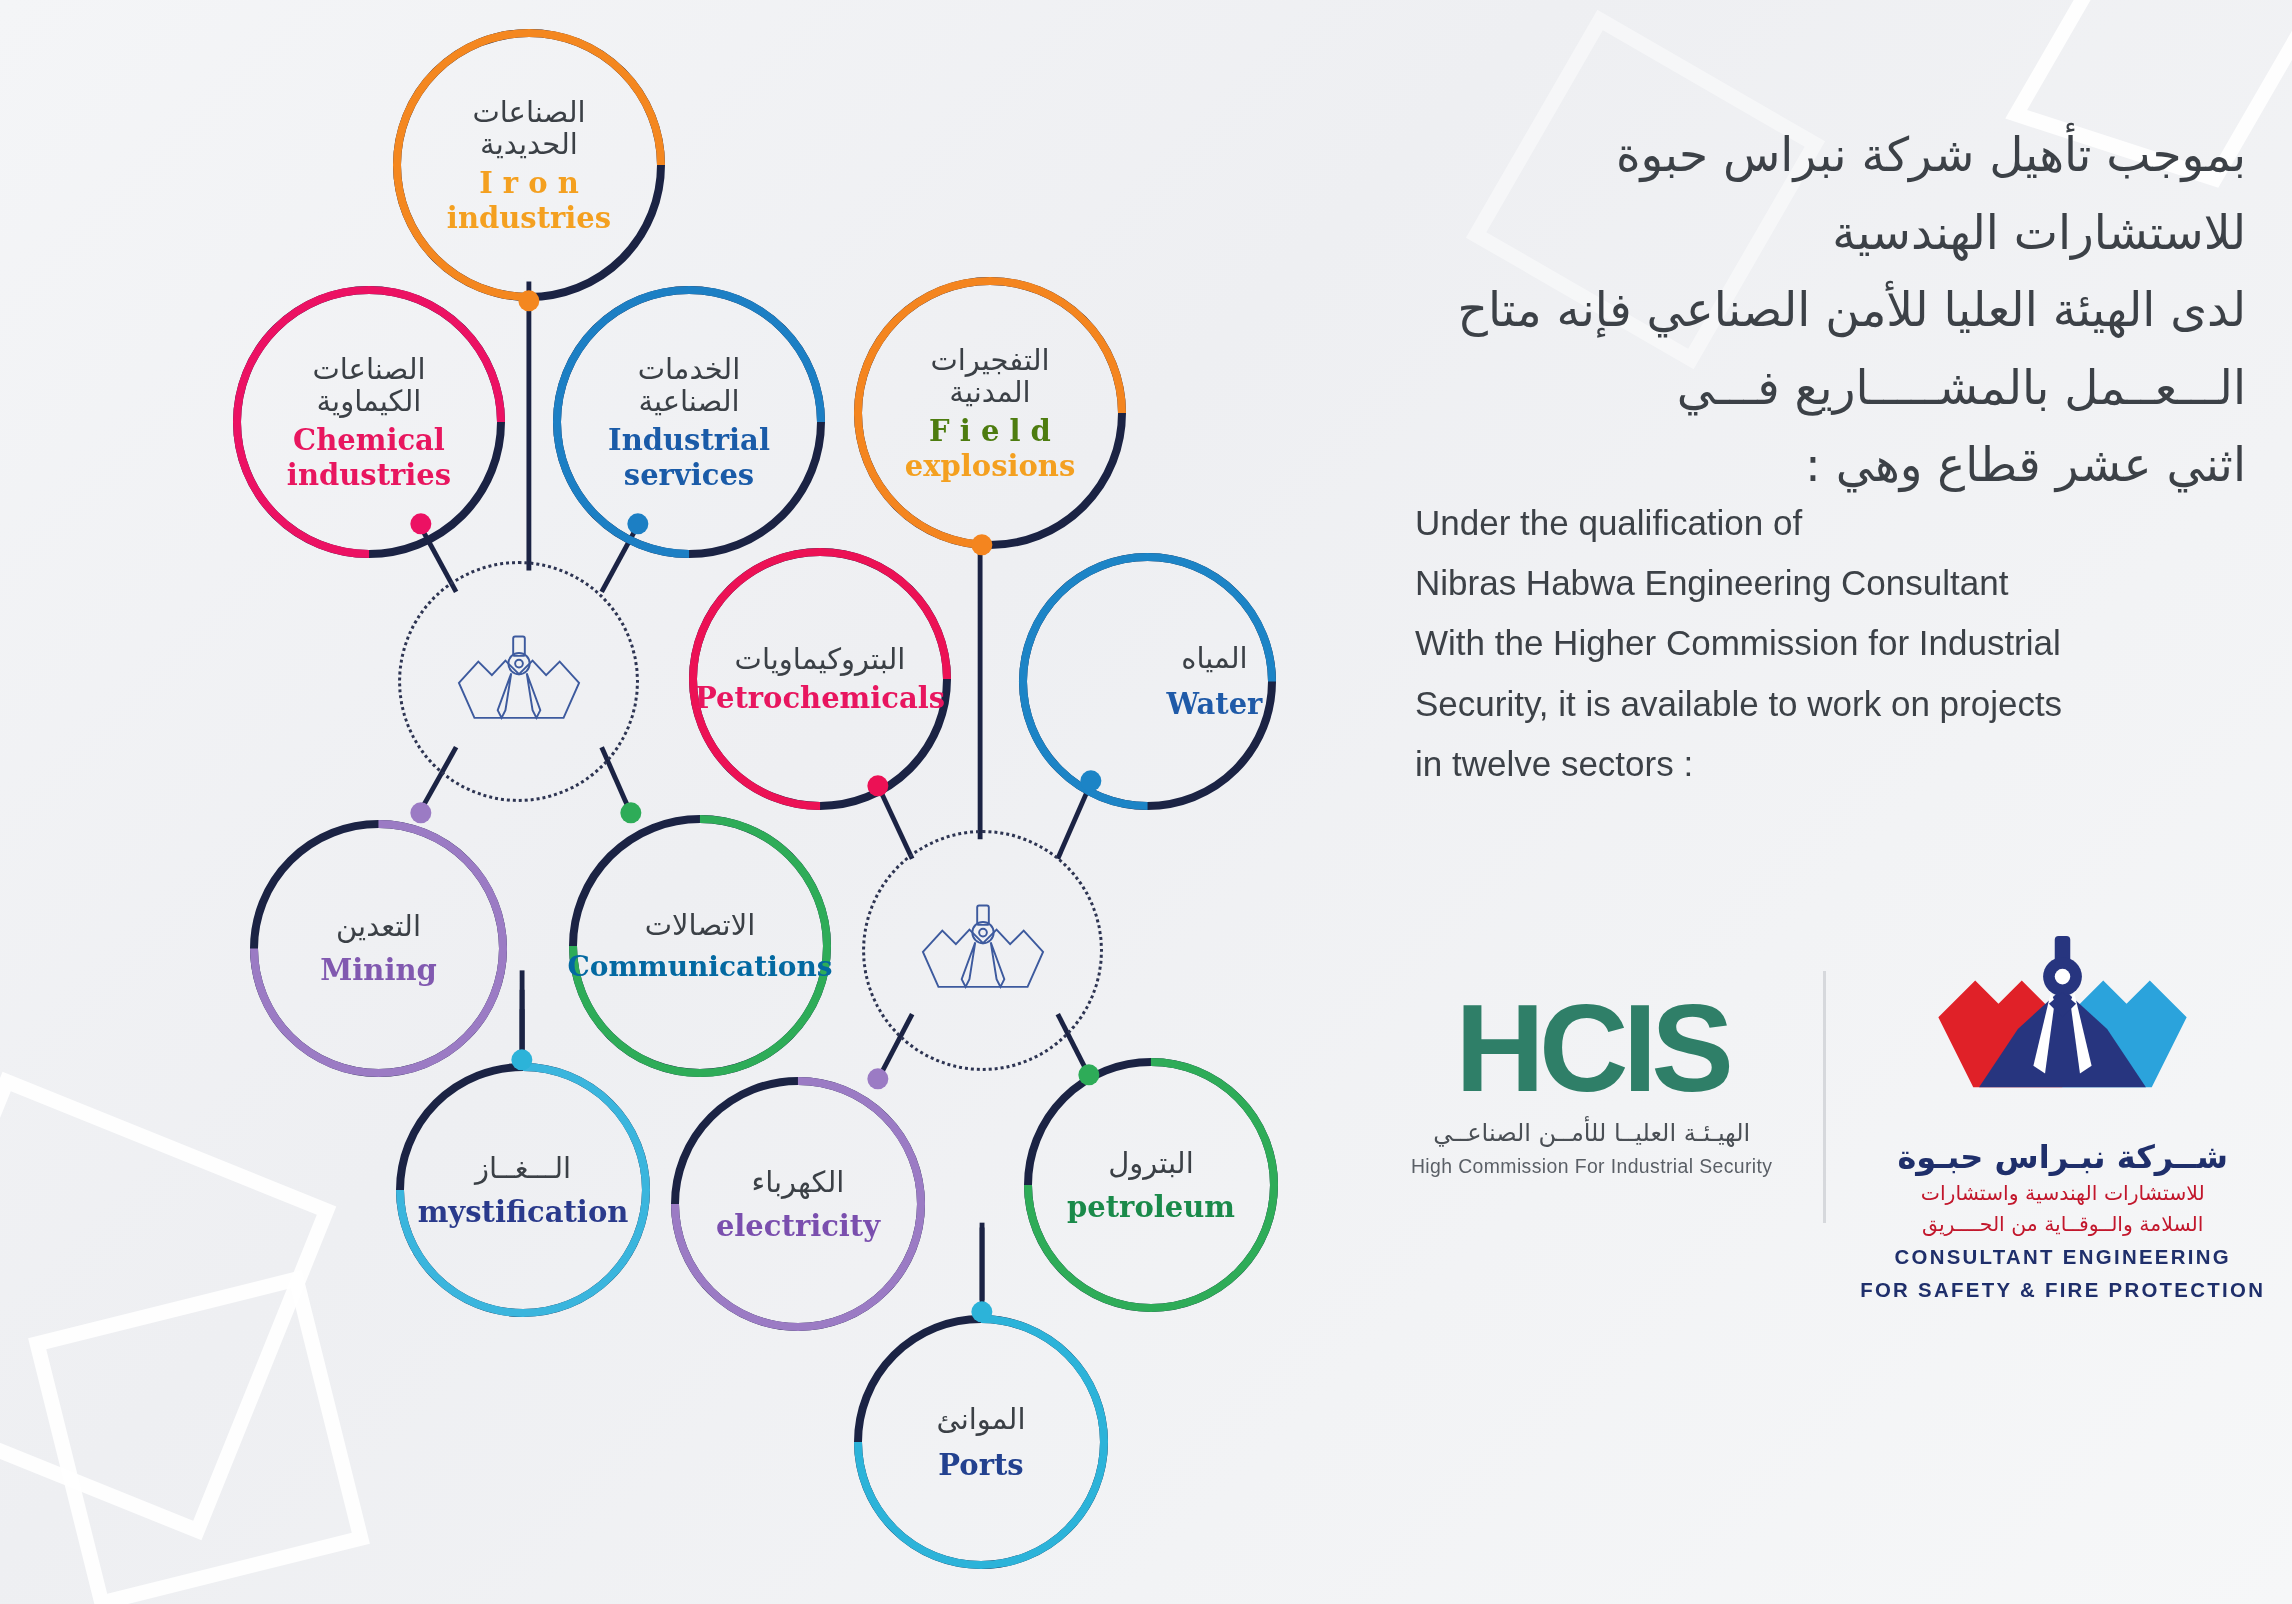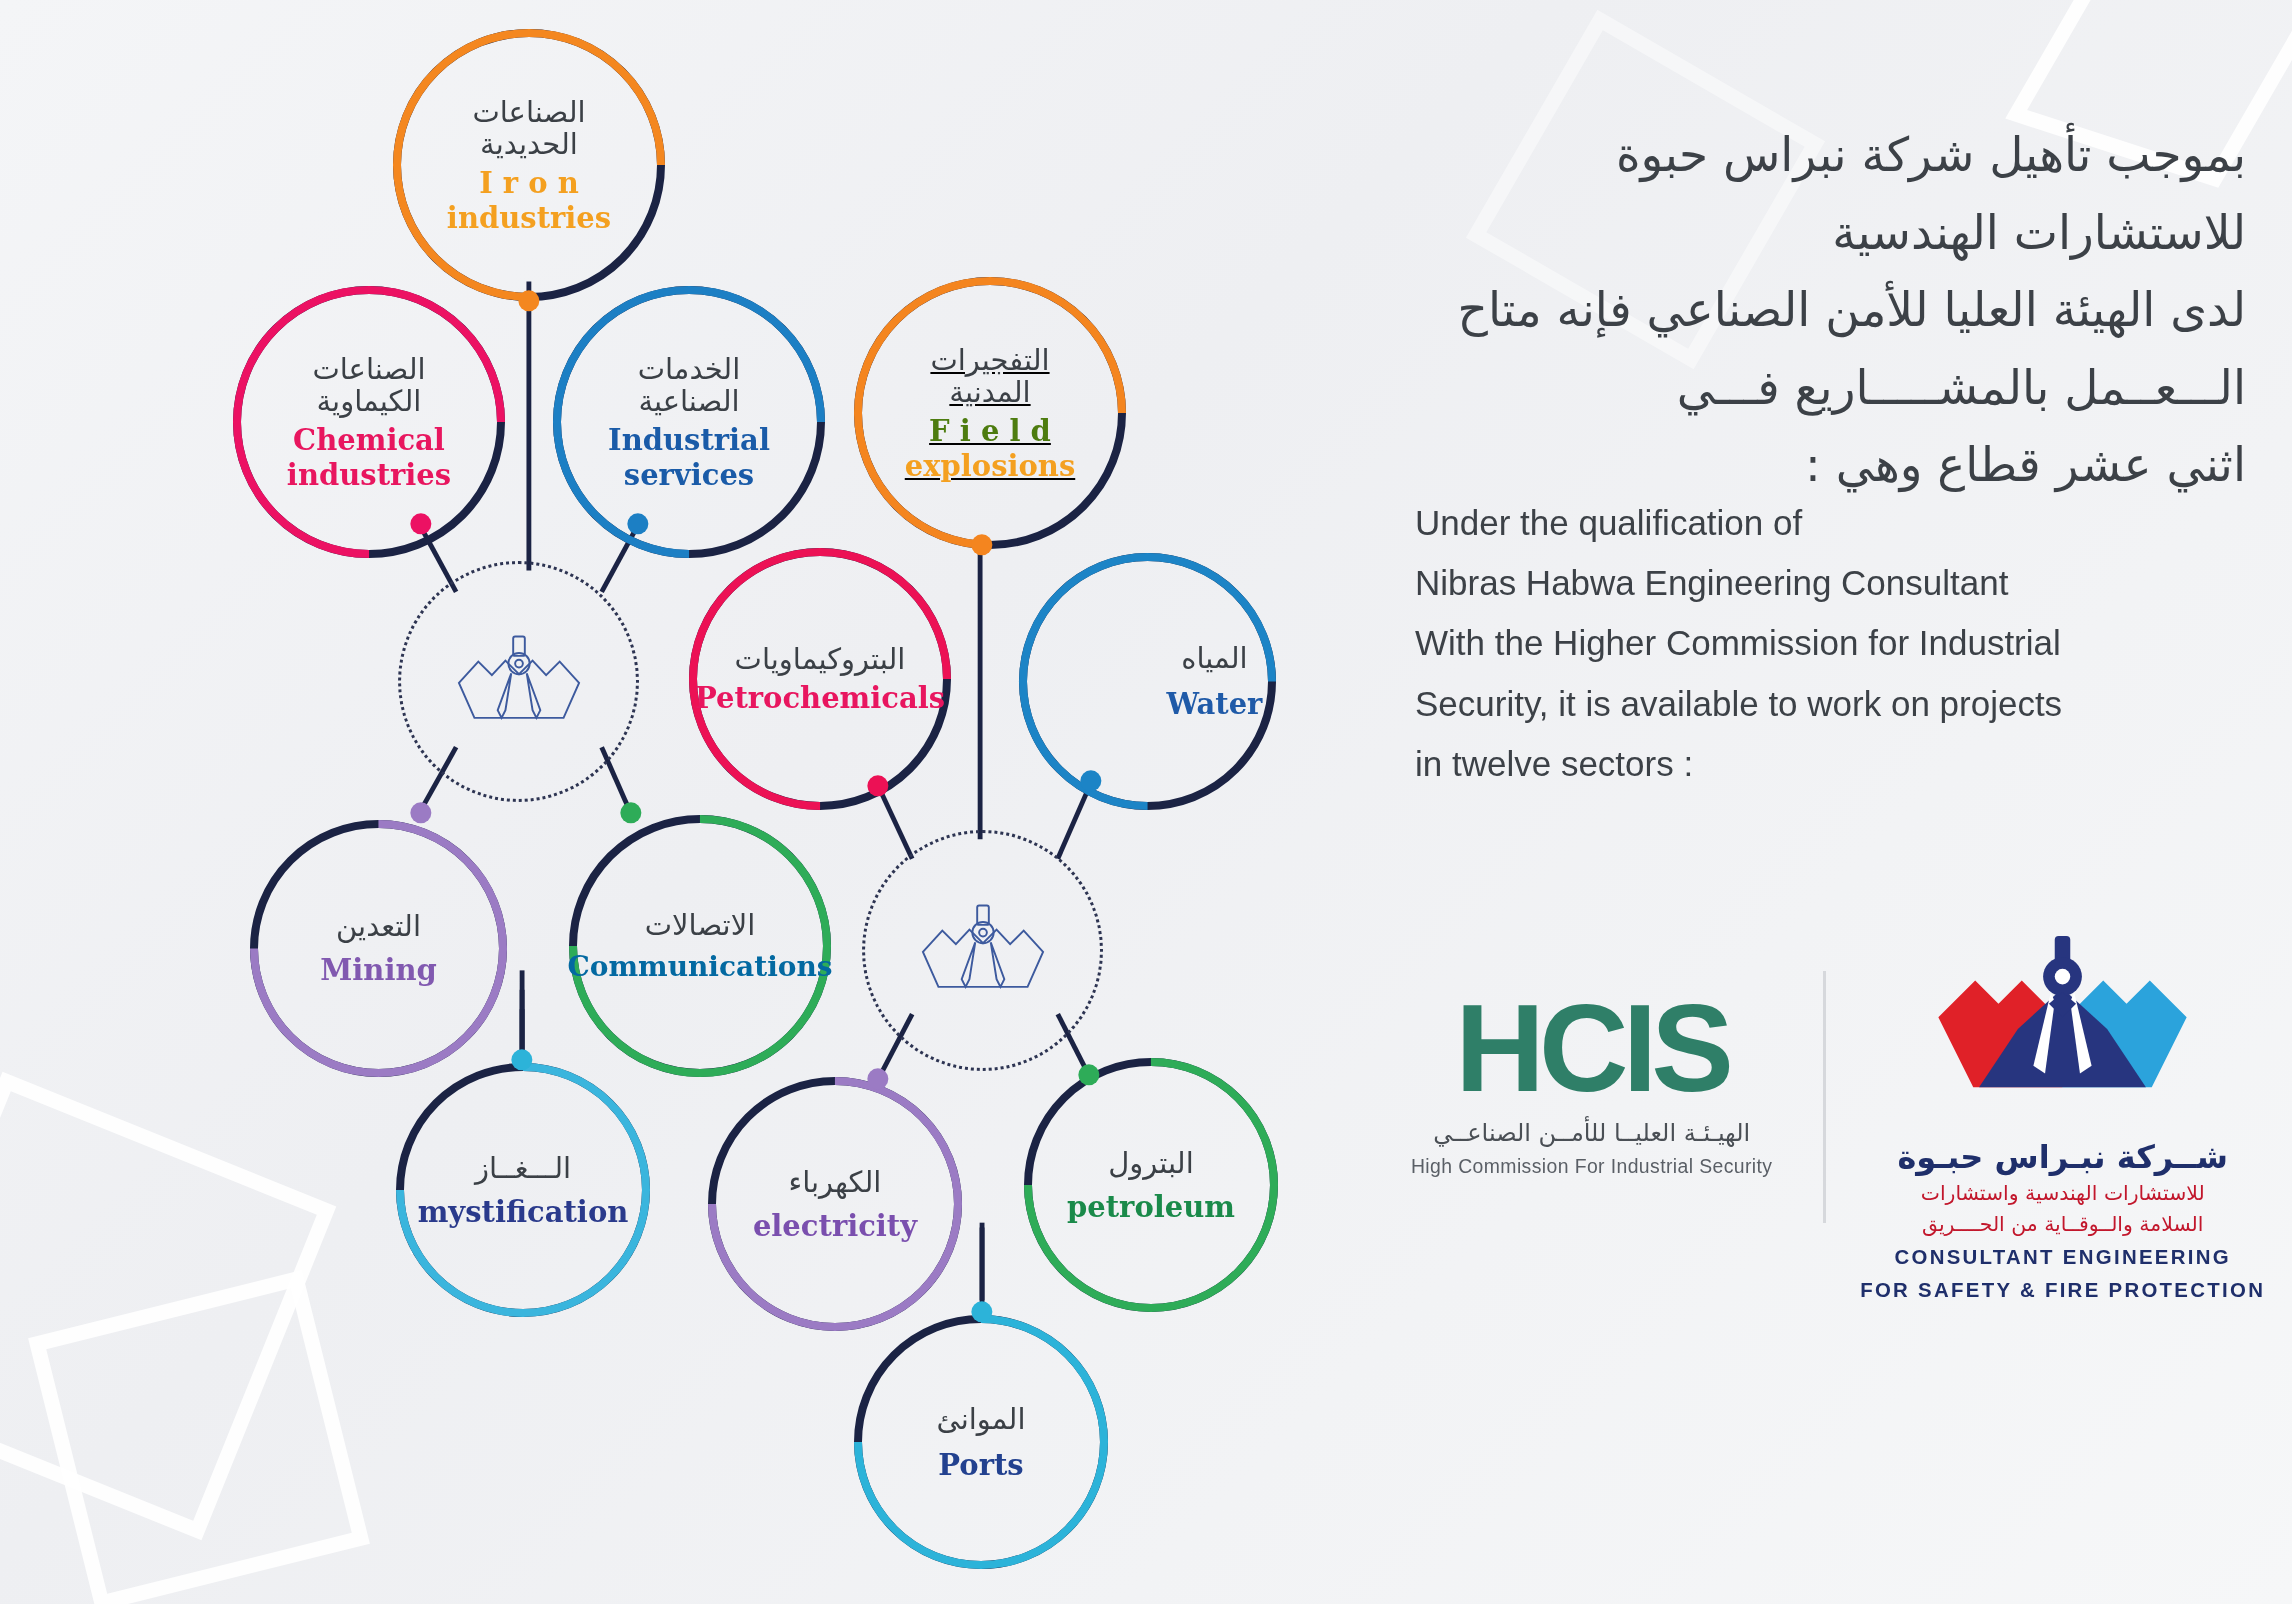--- a/index.html
+++ b/index.html
@@ -177,21 +177,21 @@
     <div class="ring" style="border:8.7px solid transparent;border-top-color:#1c7fc4;border-left-color:#1c7fc4;border-right-color:#1c7fc4;transform:rotate(-45deg);"></div>
     <div class="labels">
       <div class="ar">الخدمات</div>
       <div class="ar">الصناعية</div>
       <div class="en" style="color:#1a5ba8">Industrial</div>
       <div class="en" style="color:#1a5ba8;margin-top:1.9px">services</div>
     </div>
   </div>
   <div class="dot" style="left:638px;top:524px;background:#1c7fc4;"></div>
 
-  <div class="node" style="left:854px;top:277px;width:272px;height:272px;text-decoration:underline;">
+  <div class="node" style="left:854px;top:277px;width:272px;height:272px;">
     <div class="ring" style="border:8.7px solid #1b2344;"></div>
     <div class="ring" style="border:8.7px solid transparent;border-top-color:#f4851f;border-left-color:#f4851f;border-right-color:#f4851f;transform:rotate(-45deg);"></div>
     <div class="labels">
       <div class="ar">التفجيرات</div>
       <div class="ar">المدنية</div>
       <div class="en" style="color:#4d7c0f">F i e l d</div>
       <div class="en" style="color:#f4a020;margin-top:1.9px">explosions</div>
     </div>
   </div>
   <div class="dot" style="left:982px;top:545px;background:#f4851f;"></div>
@@ -239,21 +239,21 @@
   <div class="node" style="left:396px;top:1063px;width:254px;height:254px;">
     <div class="ring" style="border:8.7px solid #1b2344;"></div>
     <div class="ring" style="border:8.7px solid transparent;border-bottom-color:#3ab5dd;border-left-color:#3ab5dd;border-right-color:#3ab5dd;transform:rotate(-45deg);"></div>
     <div class="labels">
       <div class="ar">الـــغــاز</div>
       <div class="en" style="color:#2a3a8c;margin-top:11.6px">mystification</div>
     </div>
   </div>
   <div class="dot" style="left:522px;top:1060px;background:#2cb3d9;"></div>
 
-  <div class="node" style="left:708px;top:1077px;width:254px;height:254px;">
+  <div class="node" style="left:671px;top:1077px;width:254px;height:254px;">
     <div class="ring" style="border:8.7px solid #1b2344;"></div>
     <div class="ring" style="border:8.7px solid transparent;border-bottom-color:#9b7bc4;border-left-color:#9b7bc4;border-right-color:#9b7bc4;transform:rotate(-45deg);"></div>
     <div class="labels">
       <div class="ar">الكهرباء</div>
       <div class="en" style="color:#7a4fae;margin-top:11.6px">electricity</div>
     </div>
   </div>
   <div class="dot" style="left:878px;top:1079px;background:#9b7bc4;"></div>
 
   <div class="node" style="left:1024px;top:1058px;width:254px;height:254px;">

